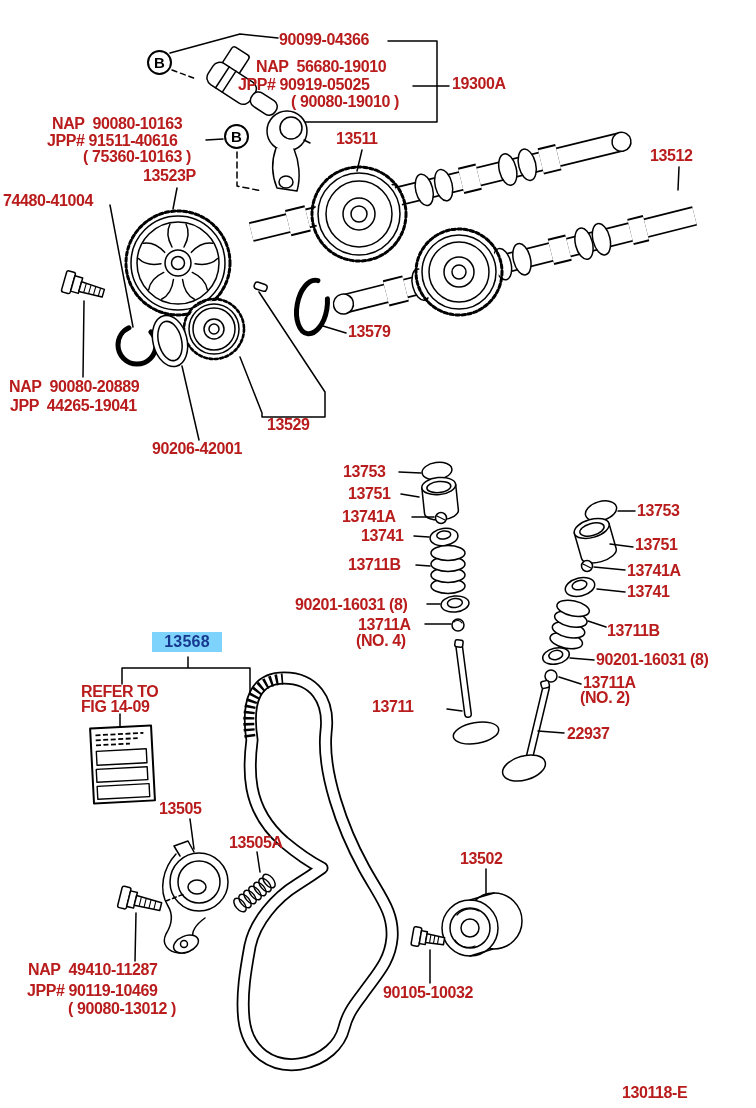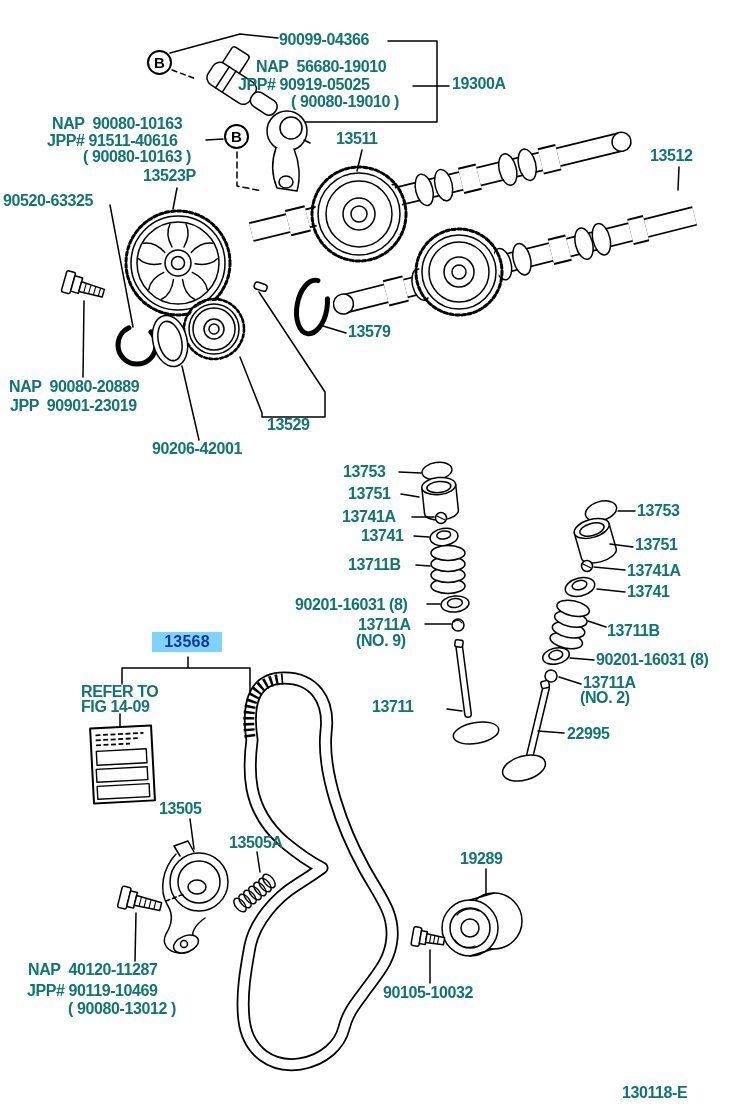--- a/index.html
+++ b/index.html
@@ -1,20 +1,20 @@
 <!DOCTYPE html>
 <html><head>
 <meta charset="utf-8">
 <style>
   html,body{margin:0;padding:0;background:#fff;}
   #stage{position:relative;width:756px;height:1108px;background:#fff;overflow:hidden;
          font-family:"Liberation Sans",sans-serif;}
   #art{position:absolute;left:0;top:0;}
   .lbl{position:absolute;font-weight:700;font-size:16px;letter-spacing:-0.4px;
-       color:#0f766e;white-space:pre;line-height:1.04;}
+       color:#b91c1c;white-space:pre;line-height:1.04;}
   .hl{background:#7dd3fc;color:#17388f;width:70px;height:20px;display:flex;
       align-items:center;justify-content:center;letter-spacing:0.2px;}
   .bcirc{position:absolute;width:25px;height:25px;border:2.4px solid #000;border-radius:50%;
          display:flex;align-items:center;justify-content:center;font-weight:700;font-size:15px;
          background:#fff;box-sizing:border-box;}
 </style>
 </head>
 <body>
 
 <div id="stage">
@@ -347,61 +347,61 @@
 <div class="bcirc" style="left:224px;top:124px">B</div>
 
 <div class="lbl" style="left:279px;top:32px">90099-04366</div>
 <div class="lbl" style="left:256px;top:59px">NAP  56680-19010</div>
 <div class="lbl" style="left:238px;top:77px">JPP# 90919-05025</div>
 <div class="lbl" style="left:291px;top:94px">( 90080-19010 )</div>
 <div class="lbl" style="left:452px;top:76px">19300A</div>
 
 <div class="lbl" style="left:52px;top:116px">NAP  90080-10163</div>
 <div class="lbl" style="left:47px;top:133px">JPP# 91511-40616</div>
-<div class="lbl" style="left:83px;top:149px">( 90080-10163 )</div>
+<div class="lbl" style="left:83px;top:149px">( 75360-10163 )</div>
 <div class="lbl" style="left:143px;top:168px">13523P</div>
-<div class="lbl" style="left:3px;top:193px">90520-63325</div>
+<div class="lbl" style="left:3px;top:193px">74480-41004</div>
 
 <div class="lbl" style="left:336px;top:131px">13511</div>
 <div class="lbl" style="left:650px;top:148px">13512</div>
 <div class="lbl" style="left:348px;top:324px">13579</div>
 
 <div class="lbl" style="left:9px;top:379px">NAP  90080-20889</div>
-<div class="lbl" style="left:10px;top:398px">JPP  90901-23019</div>
+<div class="lbl" style="left:10px;top:398px">JPP  44265-19041</div>
 <div class="lbl" style="left:152px;top:441px">90206-42001</div>
 <div class="lbl" style="left:267px;top:417px">13529</div>
 
 <div class="lbl" style="left:343px;top:464px">13753</div>
 <div class="lbl" style="left:348px;top:486px">13751</div>
 <div class="lbl" style="left:342px;top:509px">13741A</div>
 <div class="lbl" style="left:361px;top:528px">13741</div>
 <div class="lbl" style="left:348px;top:557px">13711B</div>
 <div class="lbl" style="left:295px;top:597px">90201-16031 (8)</div>
 <div class="lbl" style="left:358px;top:617px">13711A</div>
-<div class="lbl" style="left:356px;top:633px">(NO. 9)</div>
+<div class="lbl" style="left:356px;top:633px">(NO. 4)</div>
 <div class="lbl" style="left:372px;top:699px">13711</div>
 
 <div class="lbl" style="left:637px;top:503px">13753</div>
 <div class="lbl" style="left:635px;top:537px">13751</div>
 <div class="lbl" style="left:627px;top:563px">13741A</div>
 <div class="lbl" style="left:627px;top:584px">13741</div>
 <div class="lbl" style="left:607px;top:623px">13711B</div>
 <div class="lbl" style="left:596px;top:652px">90201-16031 (8)</div>
 <div class="lbl" style="left:583px;top:675px">13711A</div>
 <div class="lbl" style="left:580px;top:690px">(NO. 2)</div>
-<div class="lbl" style="left:567px;top:726px">22995</div>
+<div class="lbl" style="left:567px;top:726px">22937</div>
 
 <div class="lbl hl" style="left:152px;top:632px">13568</div>
 <div class="lbl" style="left:81px;top:684px">REFER TO</div>
 <div class="lbl" style="left:81px;top:699px">FIG 14-09</div>
 
 <div class="lbl" style="left:159px;top:801px">13505</div>
 <div class="lbl" style="left:229px;top:835px">13505A</div>
-<div class="lbl" style="left:460px;top:851px">19289</div>
-
-<div class="lbl" style="left:28px;top:962px">NAP  40120-11287</div>
+<div class="lbl" style="left:460px;top:851px">13502</div>
+
+<div class="lbl" style="left:28px;top:962px">NAP  49410-11287</div>
 <div class="lbl" style="left:27px;top:983px">JPP# 90119-10469</div>
 <div class="lbl" style="left:68px;top:1001px">( 90080-13012 )</div>
 <div class="lbl" style="left:383px;top:985px">90105-10032</div>
 
 <div class="lbl" style="left:622px;top:1085px">130118-E</div>
 
 </div>
 
 </body></html>

